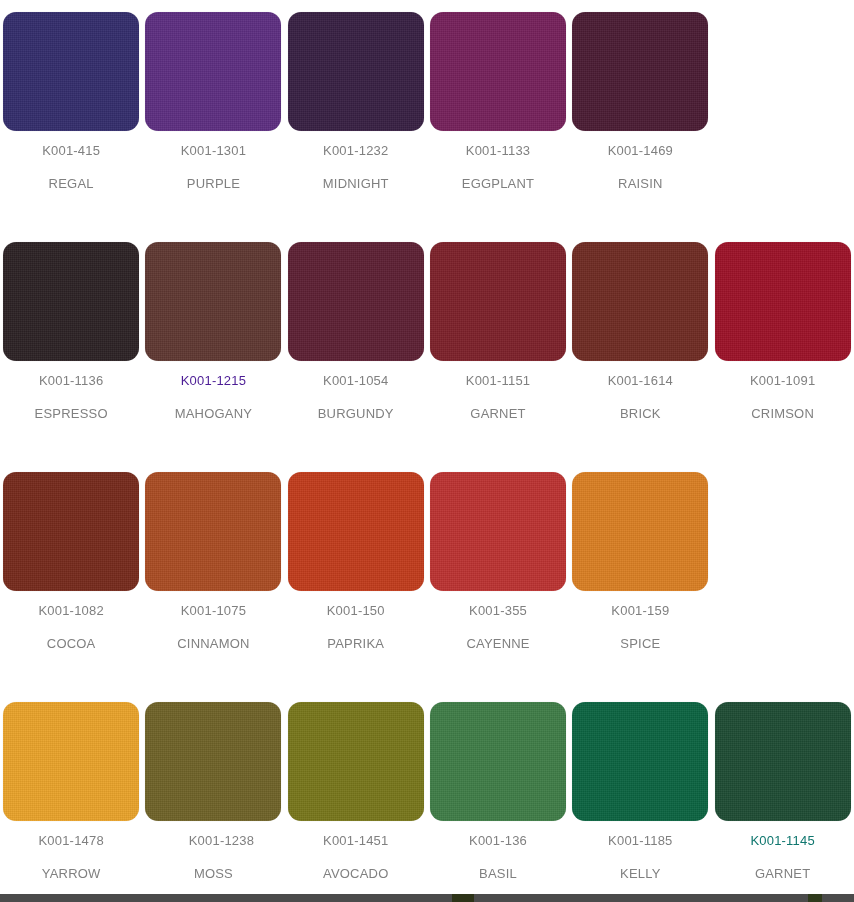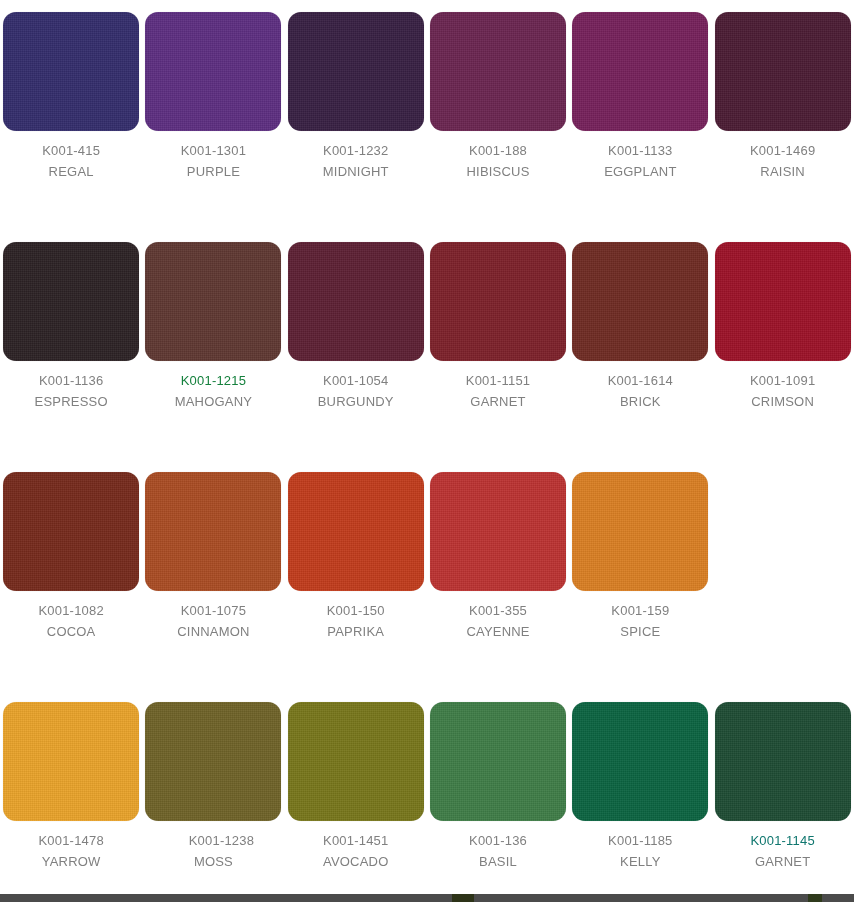--- a/index.html
+++ b/index.html
@@ -79,21 +79,21 @@
     font-size: 13px;
     line-height: 21px;
     letter-spacing: 0.2px;
     text-align: center;
     white-space: nowrap;
   }
   .swatch-code {
     margin-top: 9px;
   }
   .swatch-name {
-    margin-top: 0px;
+    margin-top: 12px;
   }
 
   #bottom-bar {
     position: absolute;
     left: 0;
     top: 894px;
     width: 854px;
     height: 8px;
     background: #4b4b4b;
   }
@@ -129,45 +129,40 @@
       <div class="swatch-chip" style="background-color: rgb(92, 45, 128);"></div>
       <div class="swatch-code" style="color: rgb(128, 128, 128);">K001-1301</div>
       <div class="swatch-name" style="color: rgb(128, 128, 128);">PURPLE</div>
     </div>
     <div class="swatch-cell">
       <div class="swatch-chip" style="background-color: rgb(55, 31, 66);"></div>
       <div class="swatch-code" style="color: rgb(128, 128, 128);">K001-1232</div>
       <div class="swatch-name" style="color: rgb(128, 128, 128);">MIDNIGHT</div>
     </div>
     <div class="swatch-cell">
-      <div class="swatch-chip" style="background-color: rgb(106, 36, 80);"></div>
-      <div class="swatch-code" style="color: rgb(128, 128, 128);">K001-188</div>
-      <div class="swatch-name" style="color: rgb(128, 128, 128);">HIBISCUS</div>
-    </div>
-    <div class="swatch-cell">
       <div class="swatch-chip" style="background-color: rgb(117, 32, 90);"></div>
       <div class="swatch-code" style="color: rgb(128, 128, 128);">K001-1133</div>
       <div class="swatch-name" style="color: rgb(128, 128, 128);">EGGPLANT</div>
     </div>
     <div class="swatch-cell">
       <div class="swatch-chip" style="background-color: rgb(74, 27, 51);"></div>
       <div class="swatch-code" style="color: rgb(128, 128, 128);">K001-1469</div>
       <div class="swatch-name" style="color: rgb(128, 128, 128);">RAISIN</div>
     </div>
   </div>
 
   <div class="swatch-row">
     <div class="swatch-cell">
       <div class="swatch-chip" style="background-color: rgb(43, 33, 36);"></div>
       <div class="swatch-code" style="color: rgb(128, 128, 128);">K001-1136</div>
       <div class="swatch-name" style="color: rgb(128, 128, 128);">ESPRESSO</div>
     </div>
     <div class="swatch-cell">
       <div class="swatch-chip" style="background-color: rgb(94, 55, 49);"></div>
-      <div class="swatch-code" style="color: #15803d;">K001-1215</div>
+      <div class="swatch-code" style="color: #4c1d95;">K001-1215</div>
       <div class="swatch-name" style="color: rgb(128, 128, 128);">MAHOGANY</div>
     </div>
     <div class="swatch-cell">
       <div class="swatch-chip" style="background-color: rgb(92, 31, 51);"></div>
       <div class="swatch-code" style="color: rgb(128, 128, 128);">K001-1054</div>
       <div class="swatch-name" style="color: rgb(128, 128, 128);">BURGUNDY</div>
     </div>
     <div class="swatch-cell">
       <div class="swatch-chip" style="background-color: rgb(124, 32, 41);"></div>
       <div class="swatch-code" style="color: rgb(128, 128, 128);">K001-1151</div>

